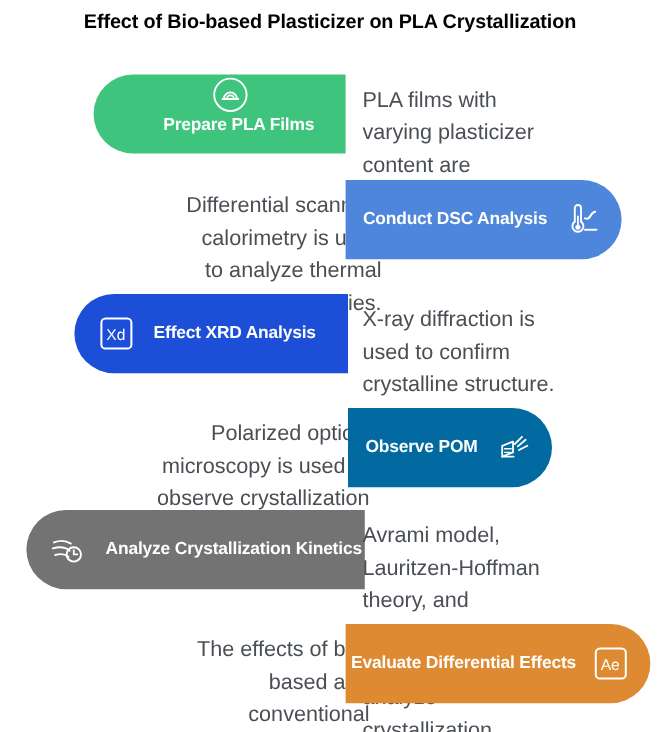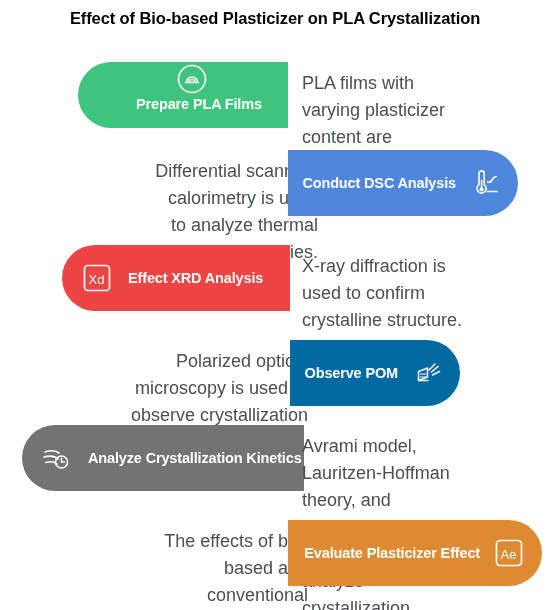--- a/index.html
+++ b/index.html
@@ -67,21 +67,21 @@
           <circle cx="13.6" cy="23.4" r="2.1" fill="#ffffff"></circle>
           <path d="M13.6 23.4 v-9" stroke="#ffffff" stroke-width="1.5" stroke-linecap="round"></path>
           <path d="M19.5 16 q3 1 4.5 -2 t4 -3.5" fill="none" stroke="#ffffff" stroke-width="1.7" stroke-linecap="round"></path>
           <path d="M19.5 25.5 h9.5" stroke="#ffffff" stroke-width="1.7" stroke-linecap="round"></path>
         </svg>
       </span>
     </div>
   </div>
 
   <div class="row" style="top:245px;">
-    <div class="bar left" style="left:62px;width:228px;background:#ef4444;">
+    <div class="bar left" style="left:62px;width:228px;background:#1d4ed8;">
       <span class="icon">
         <svg viewBox="0 0 34 34" width="34" height="34">
           <rect x="4.5" y="4.5" width="25" height="25" rx="3.5" fill="none" stroke="#ffffff" stroke-width="1.7"></rect>
           <text x="16.5" y="22.5" text-anchor="middle" fill="#ffffff" font-family="Liberation Sans, sans-serif" font-size="13">Xd</text>
         </svg>
       </span>
       <span class="bar-label">Effect XRD Analysis</span>
     </div>
     <div class="desc r" style="left:302px;width:176px;">X-ray diffraction is used to confirm crystalline structure.</div>
   </div>
@@ -111,21 +111,21 @@
         </svg>
       </span>
       <span class="bar-label">Analyze Crystallization Kinetics</span>
     </div>
     <div class="desc r" style="left:302px;width:172px;">Avrami model, Lauritzen-Hoffman theory, and isoconversional method are used to analyze crystallization kinetics.</div>
   </div>
 
   <div class="row" style="top:520px;">
     <div class="desc l" style="left:120px;width:188px;">The effects of bio-based and conventional plasticizers on PLA crystallization are evaluated.</div>
     <div class="bar right" style="left:288px;width:254px;background:#dd8a32;">
-      <span class="bar-label">Evaluate Plasticizer Effect</span>
+      <span class="bar-label">Evaluate Differential Effects</span>
       <span class="icon">
         <svg viewBox="0 0 34 34" width="34" height="34">
           <rect x="4.5" y="4.5" width="25" height="25" rx="3.5" fill="none" stroke="#ffffff" stroke-width="1.7"></rect>
           <text x="16.5" y="22.5" text-anchor="middle" fill="#ffffff" font-family="Liberation Sans, sans-serif" font-size="13">Ae</text>
         </svg>
       </span>
     </div>
   </div>
 
 </div>

